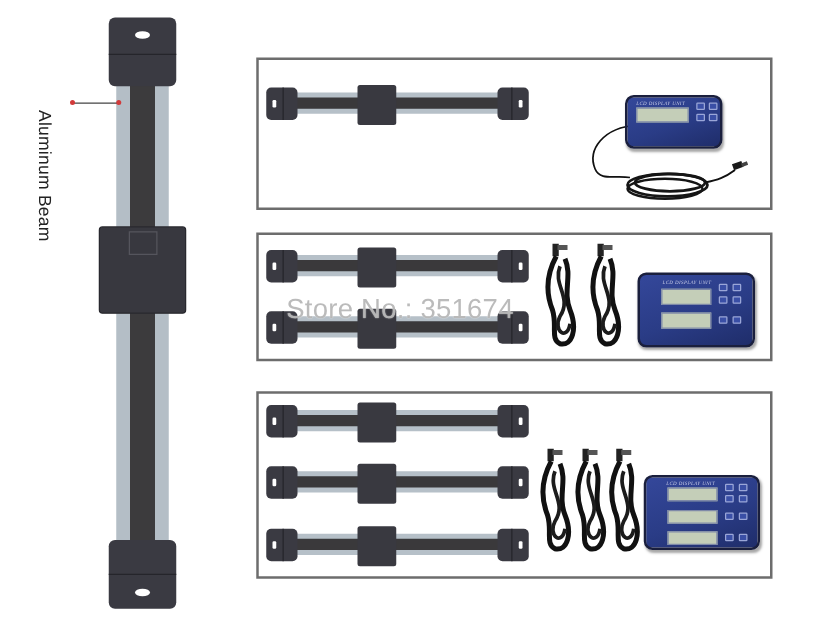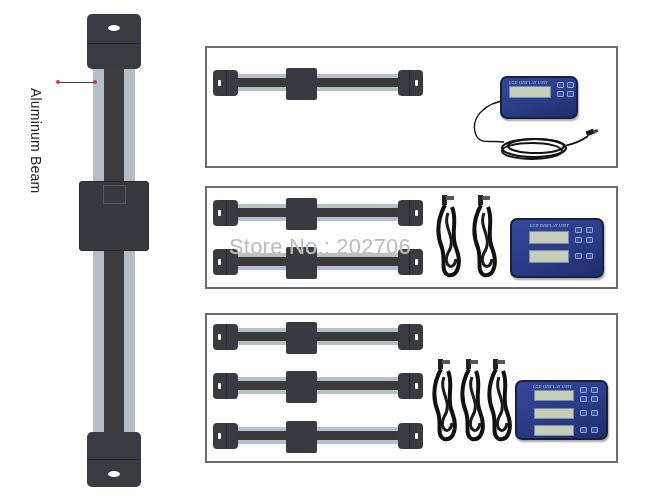--- a/index.html
+++ b/index.html
@@ -253,13 +253,13 @@
   <div class="key" style="left:63px; top:5px;"></div>
   <div class="key" style="left:74px; top:5px;"></div>
   <div class="key" style="left:63px; top:14px;"></div>
   <div class="key" style="left:74px; top:14px;"></div>
   <div class="key" style="left:63px; top:28px;"></div>
   <div class="key" style="left:74px; top:28px;"></div>
   <div class="key" style="left:63px; top:45px;"></div>
   <div class="key" style="left:74px; top:45px;"></div>
 </div>
 
-<div class="watermark">Store No.: 202706</div>
+<div class="watermark">Store No.: 351674</div>
 
 </body></html>

